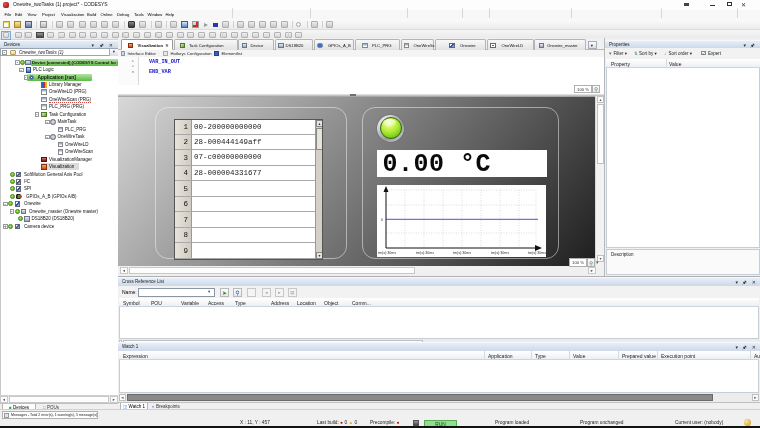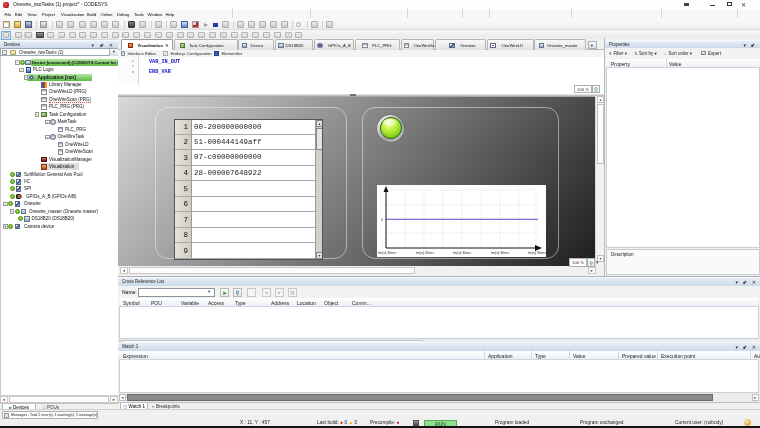--- a/index.html
+++ b/index.html
@@ -317,29 +317,29 @@
   <div class="abs" style="left:37px;top:10.5px;width:192px;height:152px;border:1.5px solid rgba(245,245,245,0.5);border-radius:13px"></div>
   <div class="abs" style="left:244px;top:10.5px;width:197px;height:152px;border:1.5px solid rgba(245,245,245,0.5);border-radius:13px"></div>
   <div class="abs" style="left:56px;top:22px;width:149px;height:141px;background:#fff;border:1px solid #555;overflow:hidden">
       <div class="abs" style="left:0;top:0;width:17px;height:139px;background:linear-gradient(90deg,#e8e4dc,#d0ccc4);border-right:1px solid #9a9a9a"></div>
 <div class="abs" style="left:0;top:0.0px;width:140px;height:15.45px;border-bottom:1px solid #a8a8a8">
         <span class="abs" style="left:0;top:3.5px;width:13px;font-size:7.5px;font-family:'Liberation Mono',monospace;color:#111;text-align:right">1</span>
         <span class="abs tt" style="left:19px;top:3px;font-size:7.5px;font-family:'Liberation Mono',monospace;color:#222">00-200000000000</span>
       </div>
 <div class="abs" style="left:0;top:15.4px;width:140px;height:15.45px;border-bottom:1px solid #a8a8a8">
         <span class="abs" style="left:0;top:3.5px;width:13px;font-size:7.5px;font-family:'Liberation Mono',monospace;color:#111;text-align:right">2</span>
-        <span class="abs tt" style="left:19px;top:3px;font-size:7.5px;font-family:'Liberation Mono',monospace;color:#222">51-000444149aff</span>
+        <span class="abs tt" style="left:19px;top:3px;font-size:7.5px;font-family:'Liberation Mono',monospace;color:#222">28-000444149aff</span>
       </div>
 <div class="abs" style="left:0;top:30.9px;width:140px;height:15.45px;border-bottom:1px solid #a8a8a8">
         <span class="abs" style="left:0;top:3.5px;width:13px;font-size:7.5px;font-family:'Liberation Mono',monospace;color:#111;text-align:right">3</span>
         <span class="abs tt" style="left:19px;top:3px;font-size:7.5px;font-family:'Liberation Mono',monospace;color:#222">07-c00000000000</span>
       </div>
 <div class="abs" style="left:0;top:46.3px;width:140px;height:15.45px;border-bottom:1px solid #a8a8a8">
         <span class="abs" style="left:0;top:3.5px;width:13px;font-size:7.5px;font-family:'Liberation Mono',monospace;color:#111;text-align:right">4</span>
-        <span class="abs tt" style="left:19px;top:3px;font-size:7.5px;font-family:'Liberation Mono',monospace;color:#222">28-000007648922</span>
+        <span class="abs tt" style="left:19px;top:3px;font-size:7.5px;font-family:'Liberation Mono',monospace;color:#222">28-000004331677</span>
       </div>
 <div class="abs" style="left:0;top:61.8px;width:140px;height:15.45px;border-bottom:1px solid #a8a8a8">
         <span class="abs" style="left:0;top:3.5px;width:13px;font-size:7.5px;font-family:'Liberation Mono',monospace;color:#111;text-align:right">5</span>
       </div>
 <div class="abs" style="left:0;top:77.2px;width:140px;height:15.45px;border-bottom:1px solid #a8a8a8">
         <span class="abs" style="left:0;top:3.5px;width:13px;font-size:7.5px;font-family:'Liberation Mono',monospace;color:#111;text-align:right">6</span>
       </div>
 <div class="abs" style="left:0;top:92.7px;width:140px;height:15.45px;border-bottom:1px solid #a8a8a8">
         <span class="abs" style="left:0;top:3.5px;width:13px;font-size:7.5px;font-family:'Liberation Mono',monospace;color:#111;text-align:right">7</span>
       </div>
@@ -351,20 +351,23 @@
       </div>
 <div class="abs" style="left:140px;top:0;width:8px;height:139px;background:#d4d0c8;border-left:1px solid #999">
         <span class="abs" style="left:0px;top:0;width:7px;height:7px;background:#e8e4dc;border:1px solid #888;font-size:4px;line-height:6px;text-align:center;color:#333">▴</span>
         <span class="abs" style="left:0px;bottom:0;width:7px;height:7px;background:#e8e4dc;border:1px solid #888;font-size:4px;line-height:6px;text-align:center;color:#333">▾</span>
         <span class="abs" style="left:0px;top:8px;width:7px;height:22px;background:#e8e4dc;border:1px solid #888"></span>
       </div>
     </div>
   <div class="abs" style="left:259px;top:18px;width:27px;height:27px;border-radius:50%;background:linear-gradient(135deg,#ffffff,#9a9a9a 60%,#cfcfcf);box-shadow:0 0 1px #333">
     <div class="abs" style="left:2.5px;top:2.5px;width:22px;height:22px;border-radius:50%;background:radial-gradient(circle at 40% 28%,#f6ffd0 0%,#d2f55a 25%,#a8e832 50%,#7cc818 75%,#3c8a04 100%);border:1px solid #266a12"></div>
     <div class="abs" style="left:6px;top:4px;width:13px;height:8px;border-radius:50%;background:linear-gradient(rgba(255,255,255,0.85),rgba(255,255,255,0.05))"></div>
+  </div>
+  <div class="abs" style="left:258.5px;top:53px;width:170.5px;height:27.5px;background:#fff">
+    <div class="abs tt" style="left:6px;top:2.5px;font-size:25px;line-height:25px;font-family:'Liberation Mono',monospace;font-weight:bold;letter-spacing:0.5px;color:#0a0a0a">0.00 °C</div>
   </div>
   <svg class="abs" style="left:259px;top:88px" width="169" height="72" viewBox="0 0 169 72">
     <rect x="0" y="0" width="169" height="72" fill="#ffffff"></rect>
     <g stroke="#c8c8c8" stroke-width="0.6" stroke-dasharray="1,1.5">
       <line x1="28" y1="5" x2="28" y2="63"></line>
         <line x1="47" y1="5" x2="47" y2="63"></line>
         <line x1="66" y1="5" x2="66" y2="63"></line>
         <line x1="85" y1="5" x2="85" y2="63"></line>
         <line x1="104" y1="5" x2="104" y2="63"></line>
         <line x1="123" y1="5" x2="123" y2="63"></line>

